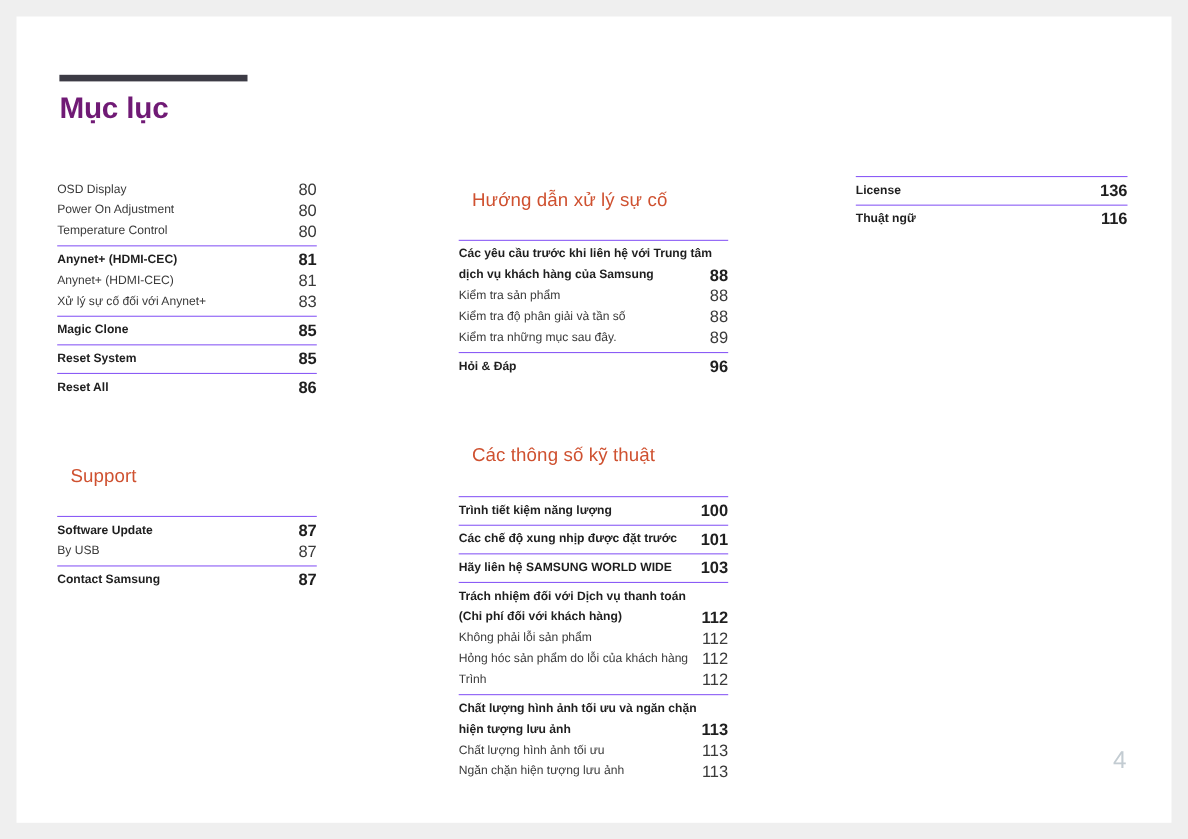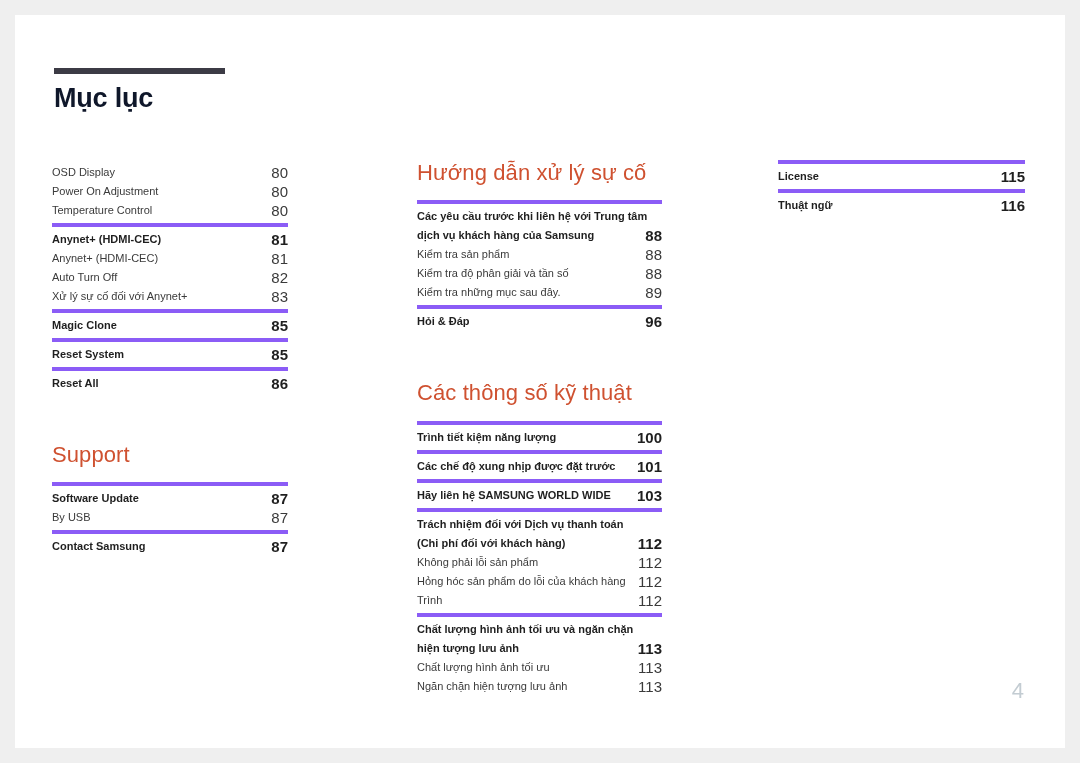--- a/index.html
+++ b/index.html
@@ -31,49 +31,49 @@
   #title-rule {
     width: 171px;
     height: 6px;
     background: #3c3b45;
   }
   #doc-title {
     margin: 0;
     padding-top: 9px;
     font-size: 27px;
     font-weight: bold;
-    color: #0f172a;
+    color: #701a75;
     letter-spacing: -0.2px;
     line-height: 1.15;
   }
 
   
   .column {
     position: absolute;
     top: 145px;
   }
   #col-1 { left: 37px;  width: 236px; }
   #col-2 { left: 402px; width: 245px; }
   #col-3 { left: 763px; width: 247px; }
 
   
   .section-heading {
-    font-size: 22px;
+    font-size: 17px;
     color: #cf5130;
     font-weight: normal;
     letter-spacing: 0.1px;
     line-height: 1.2;
-    margin: 0;
+    margin: 12px;
     padding-bottom: 14px;
   }
   .section-heading.sec-spacer-top { padding-top: 46px; }
 
   
   .group {
-    border-top: 4px solid #8b5cf6;
+    border-top: 1px solid #8b5cf6;
     padding-top: 3px;
     padding-bottom: 3px;
   }
   .group.no-rule { border-top: none; }
 
   .entry {
     display: flex;
     align-items: flex-end;
     justify-content: space-between;
     line-height: 17px;
@@ -139,24 +139,20 @@
       <div class="group">
         <div class="entry major">
           <span class="label">Anynet+ (HDMI-CEC)</span>
           <span class="pageno">81</span>
         </div>
         <div class="entry">
           <span class="label">Anynet+ (HDMI-CEC)</span>
           <span class="pageno">81</span>
         </div>
         <div class="entry">
-          <span class="label">Auto Turn Off</span>
-          <span class="pageno">82</span>
-        </div>
-        <div class="entry">
           <span class="label">Xử lý sự cố đối với Anynet+</span>
           <span class="pageno">83</span>
         </div>
       </div>
       <div class="group">
         <div class="entry major">
           <span class="label">Magic Clone</span>
           <span class="pageno">85</span>
         </div>
       </div>
@@ -277,21 +273,21 @@
         <div class="entry">
           <span class="label">Ngăn chặn hiện tượng lưu ảnh</span>
           <span class="pageno">113</span>
         </div>
       </div>
     </div>
   <div class="column" id="col-3">
       <div class="group">
         <div class="entry major">
           <span class="label">License</span>
-          <span class="pageno">115</span>
+          <span class="pageno">136</span>
         </div>
       </div>
       <div class="group">
         <div class="entry major">
           <span class="label">Thuật ngữ</span>
           <span class="pageno">116</span>
         </div>
       </div>
     </div>
 

